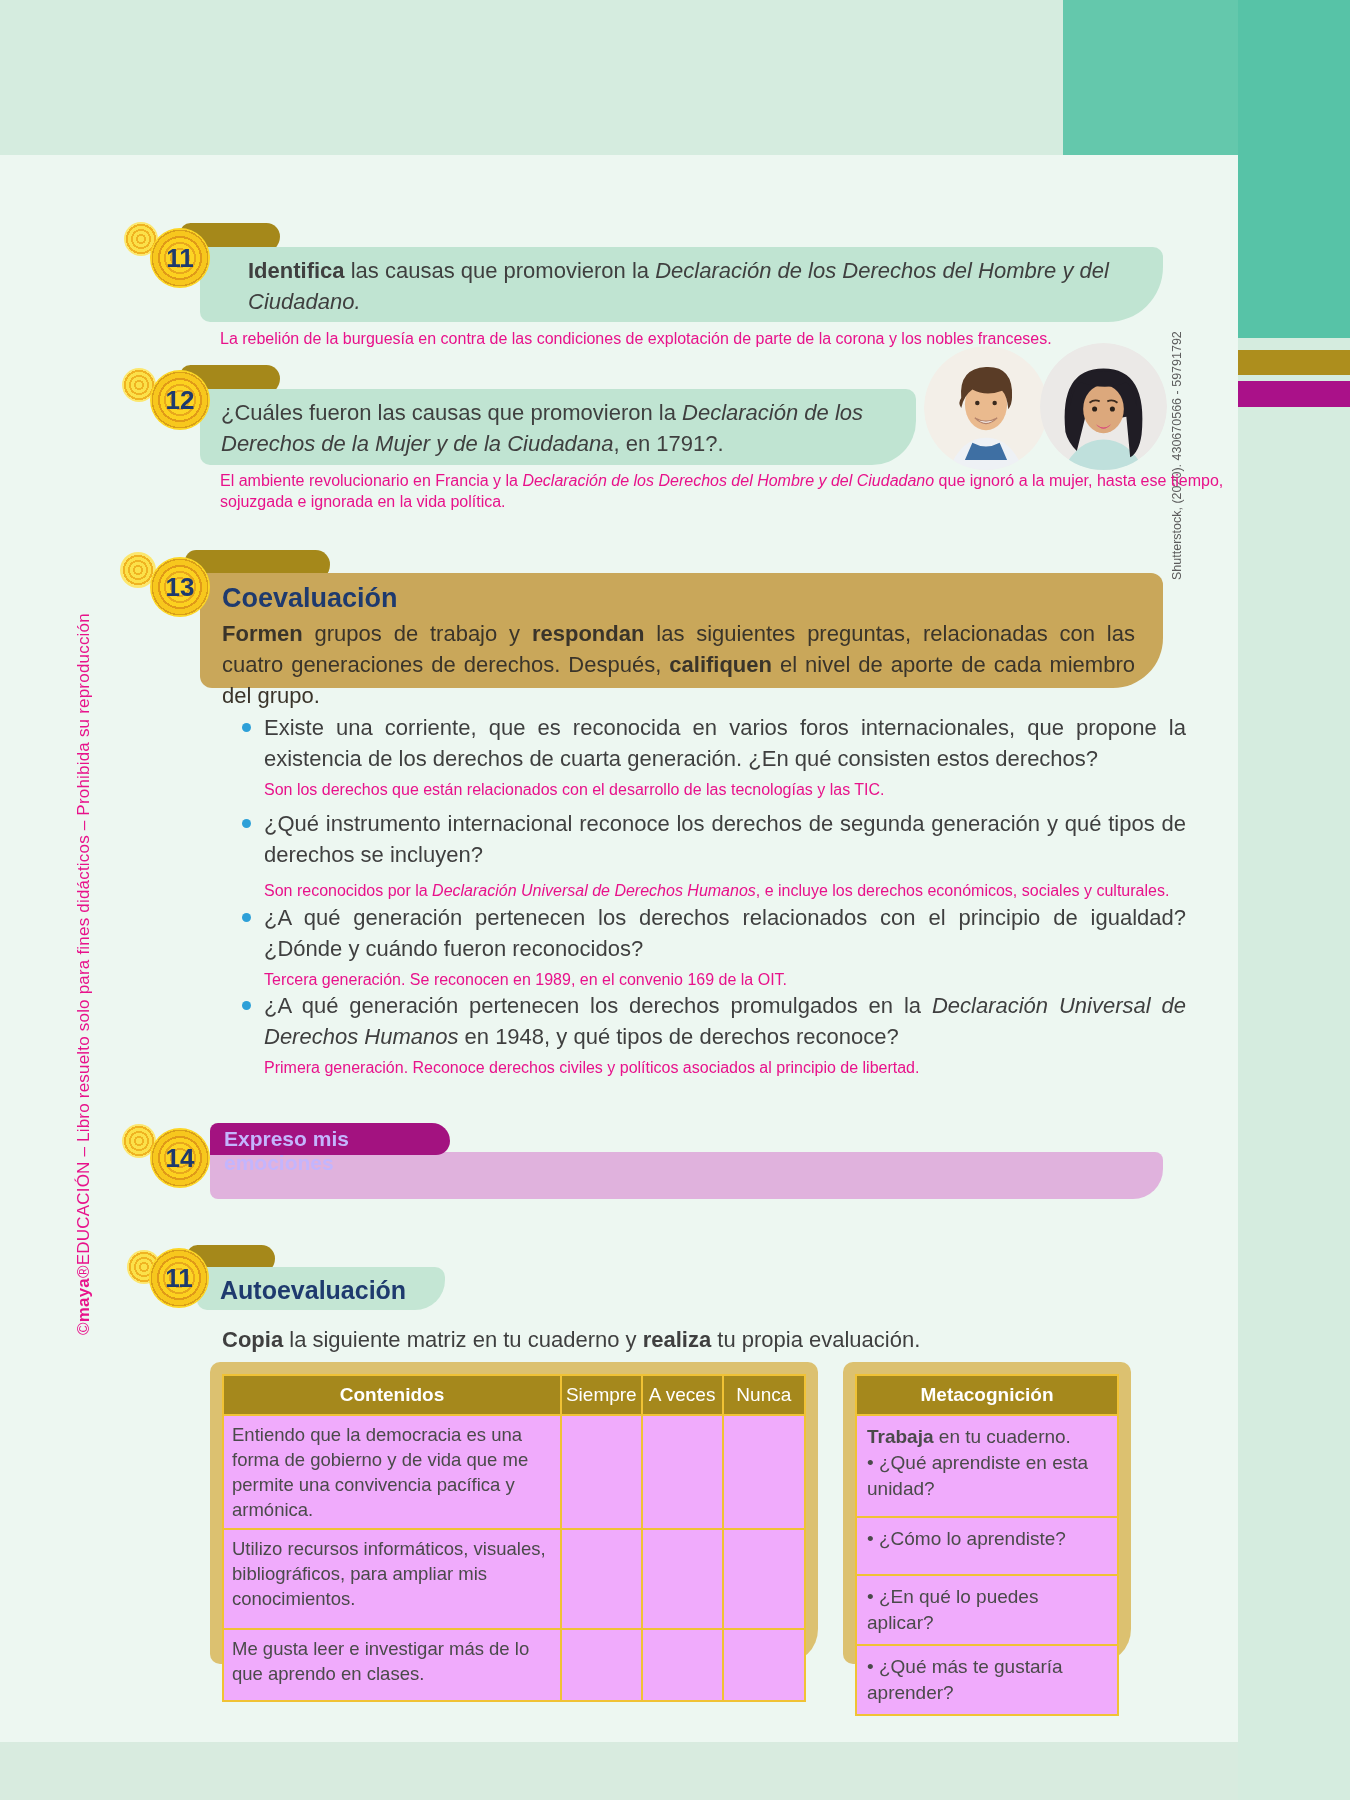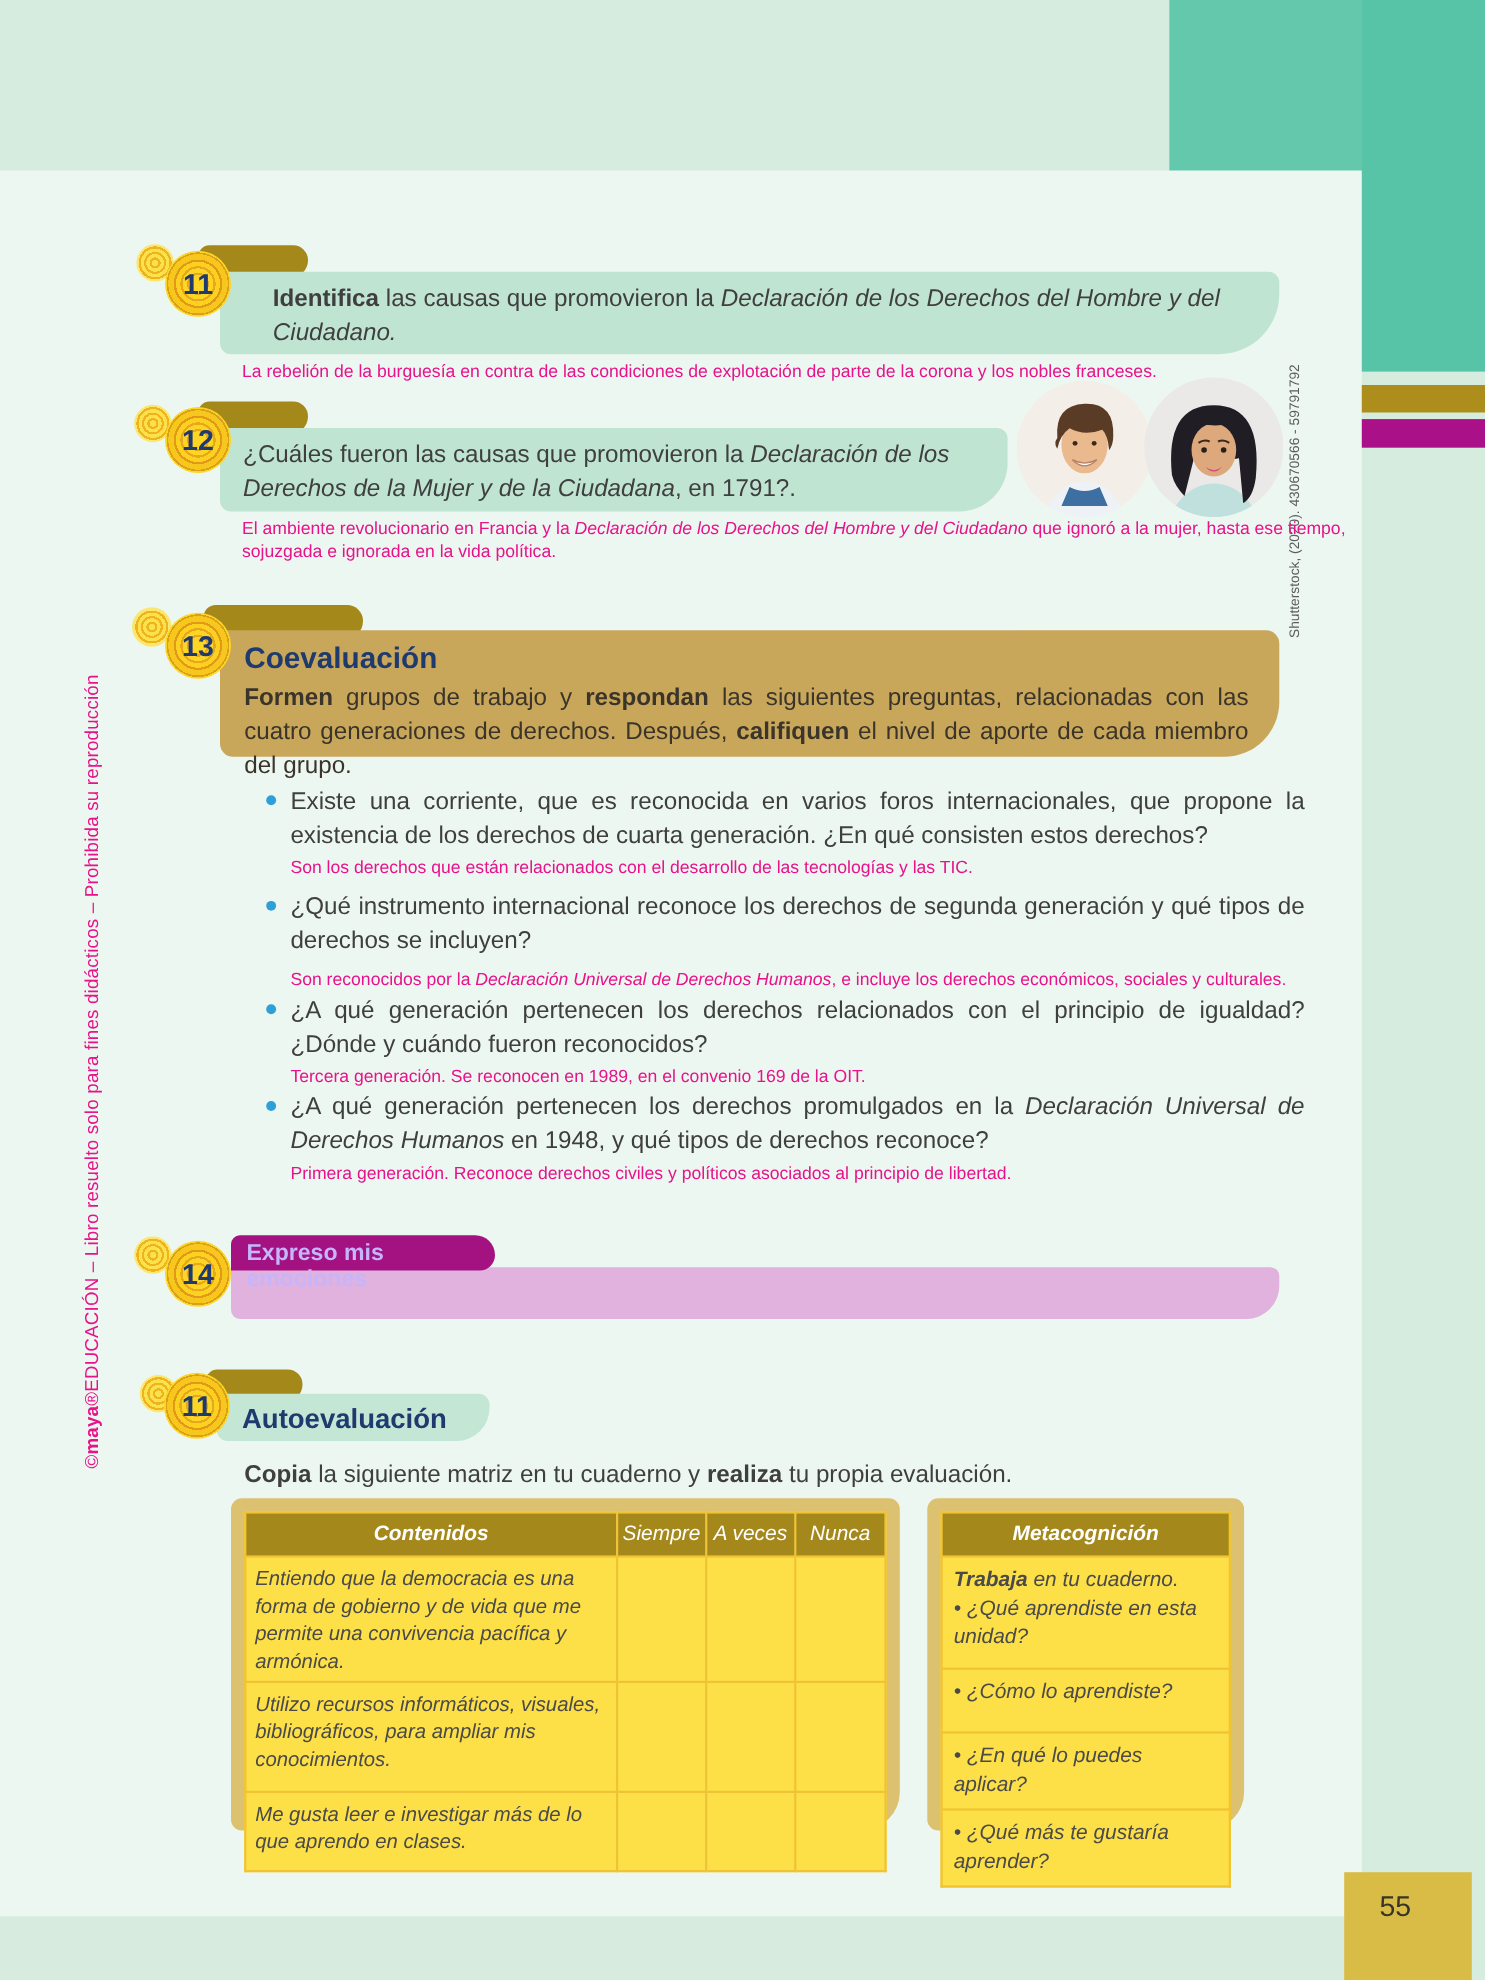--- a/index.html
+++ b/index.html
@@ -50,44 +50,41 @@
   .tab14{left:210px;top:1123px;width:240px;height:32px;background:#a31280;z-index:2;
          border-radius:8px 18px 14px 0;color:#c4b5fd;font-weight:bold;font-size:21px;
          padding:4px 0 0 14px;box-sizing:border-box;}
   .band14{left:210px;top:1152px;width:953px;height:47px;background:#e0b2dd;z-index:1;
           border-radius:0 8px 30px 8px;}
   
   .bar15{left:197px;top:1267px;width:248px;height:43px;background:#c4e6d4;z-index:2;
          border-radius:4px 10px 30px 10px;}
   
   .tbl-wrap{background:#dcc170;border-radius:10px 10px 35px 10px;z-index:2;}
-  table{border-collapse:collapse;background:#fde047;font-style:italic;}
+  table{border-collapse:collapse;background:#f0abfc;}
   th,td{border:2px solid #f0c235;font-weight:normal;}
   th{background:#a5881c;color:#fff;font-size:19px;height:36px;}
   td{font-size:18.5px;color:#4a4a4a;line-height:25px;padding:6px 8px;vertical-align:top;}
   .meta td{font-size:19px;line-height:26px;padding:8px 10px;}
   
   .photo{border-radius:50%;overflow:hidden;z-index:3;}
   .photo svg{display:block;}
 </style>
 </head>
 <body>
 
 <div class="page">
 
   <div class="abs band-top-mint"></div>
   <div class="abs band-top-teal"></div>
   <div class="abs rail-teal"></div>
   <div class="abs rail-mint"></div>
   <div class="abs rail-gold"></div>
   <div class="abs rail-magenta"></div>
   <div class="abs band-bottom"></div>
-  <div class="abs page-badge">
-    <span>55</span>
-  </div>
 
   <div class="abs v-side">
     <span>©</span><b>maya</b><span>®</span><span>EDUCACIÓN – Libro resuelto solo para fines didácticos – Prohibida su reproducción</span>
   </div>
 
   <div class="abs v-photo">Shutterstock, (2020).  430670566 - 59791792</div>
 
   <div class="abs ribbon" style="left:180px;top:223px;width:100px;height:30px;"></div>
   <div class="abs coin-sm" style="left:124px;top:222px;"></div>
   <div class="abs coin" style="left:150px;top:228px;">

